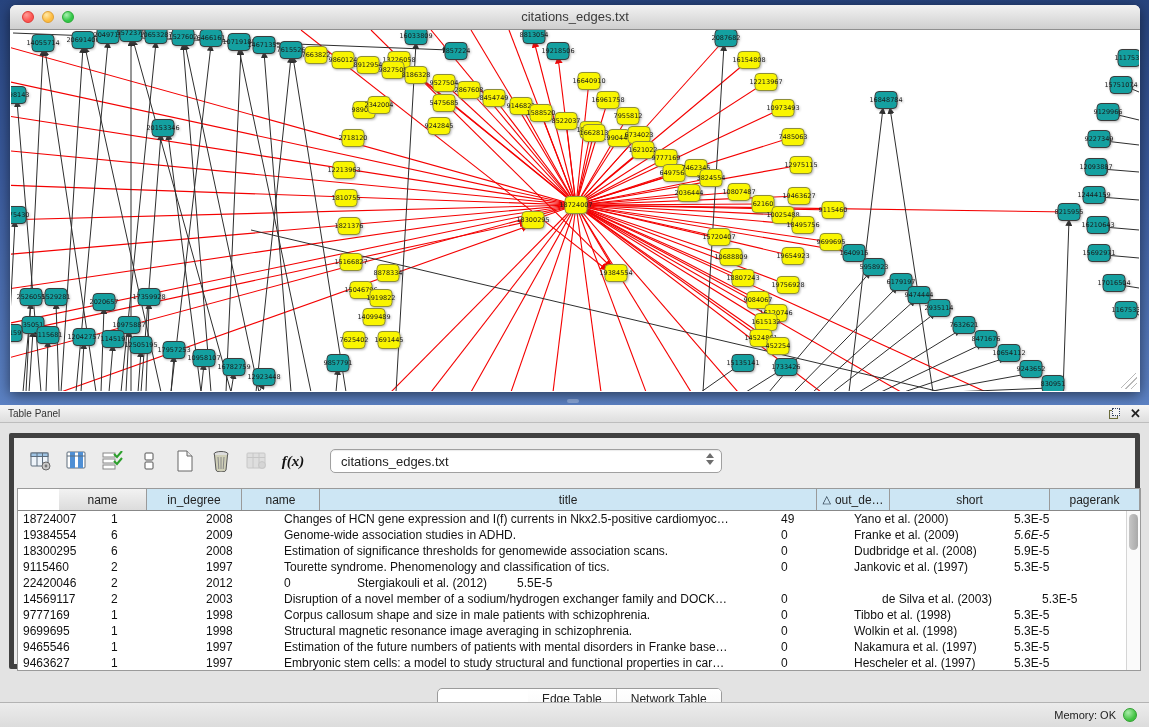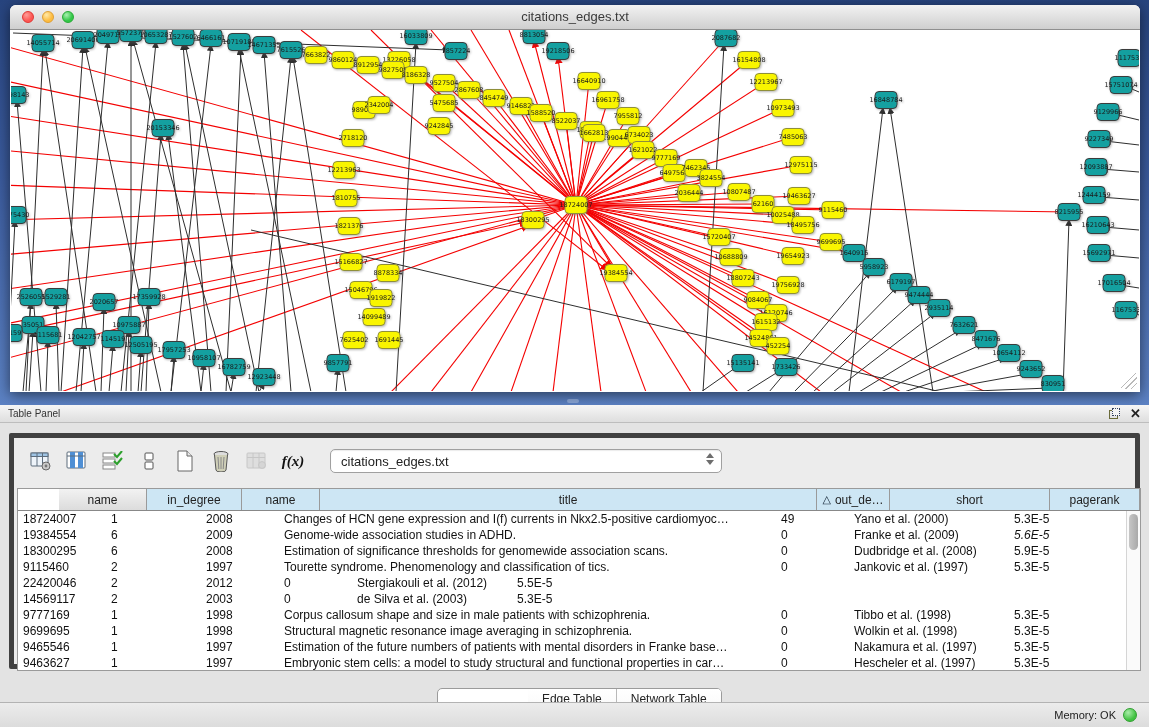--- a/index.html
+++ b/index.html
@@ -903,22 +903,23 @@
             <div class="td" style="width: 95px;">2</div>
             <div class="td" style="width: 78px;">2012</div>
             <div class="td" style="width: 73px;">0</div>
             <div class="td" style="width: 160px;">Stergiakouli et al. (2012)</div>
             <div class="td" style="width: 90px;">5.5E-5</div>
           </div>
           <div class="trow">
             <div class="td" style="width: 88px;">14569117</div>
             <div class="td" style="width: 95px;">2</div>
             <div class="td" style="width: 78px;">2003</div>
+            <div class="td" style="width: 497px;">Disruption of a novel member of a sodium/hydrogen exchanger family and DOCK…</div>
             <div class="td" style="width: 73px;">0</div>
-            <div class="td" style="width: 160px;">de Silva et al. (2003)</div>
+            <div class="td" style="width: 160px; margin-left: 28px;">de Silva et al. (2003)</div>
             <div class="td" style="width: 90px;">5.3E-5</div>
           </div>
           <div class="trow">
             <div class="td" style="width: 88px;">9777169</div>
             <div class="td" style="width: 95px;">1</div>
             <div class="td" style="width: 78px;">1998</div>
             <div class="td" style="width: 497px;">Corpus callosum shape and size in male patients with schizophrenia.</div>
             <div class="td" style="width: 73px;">0</div>
             <div class="td" style="width: 160px;">Tibbo et al. (1998)</div>
             <div class="td" style="width: 90px;">5.3E-5</div>

